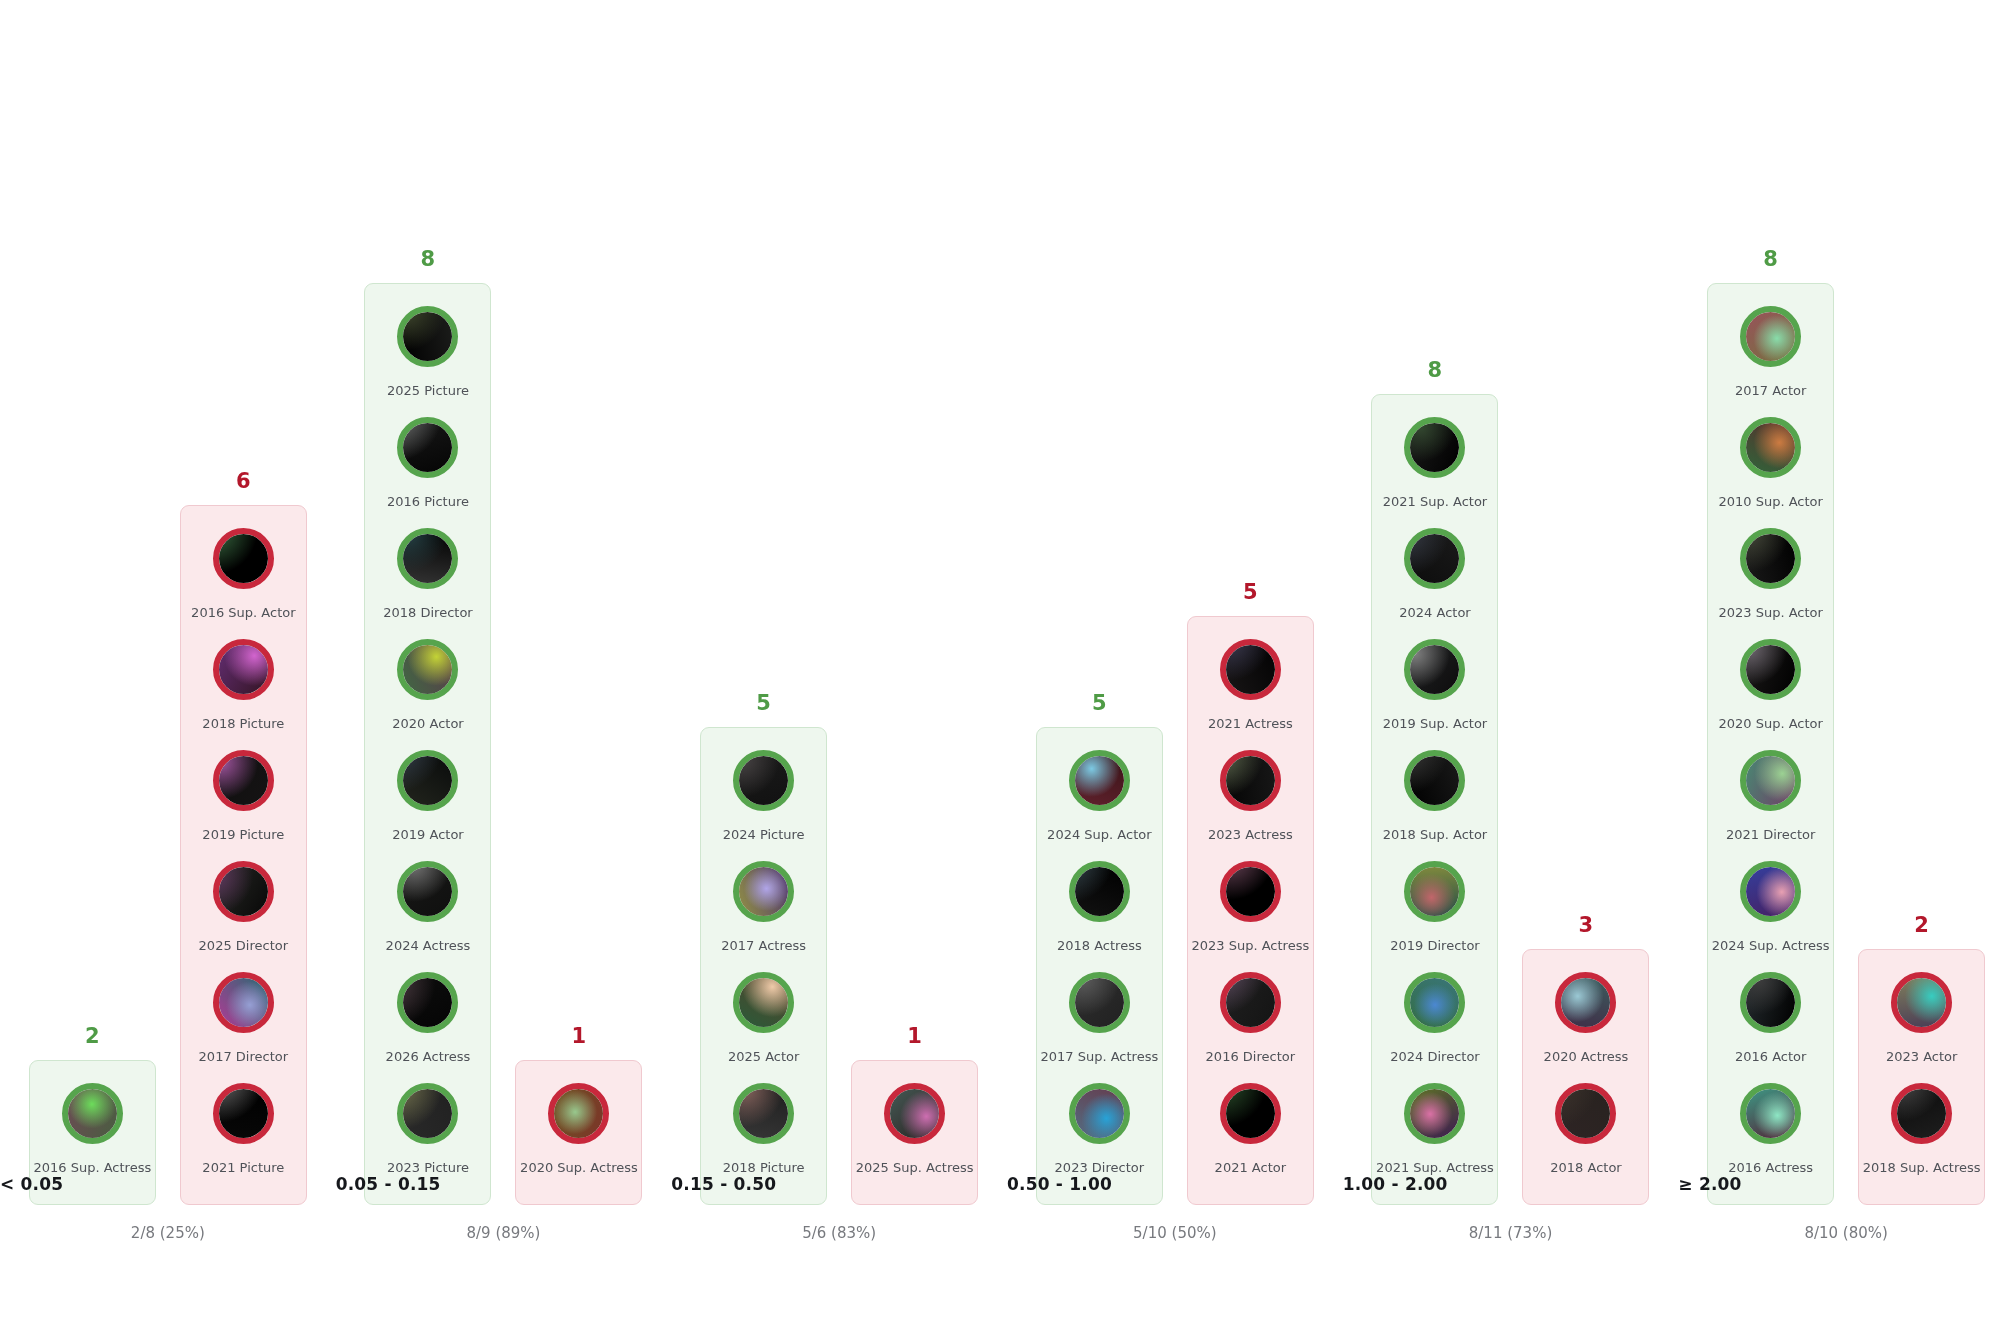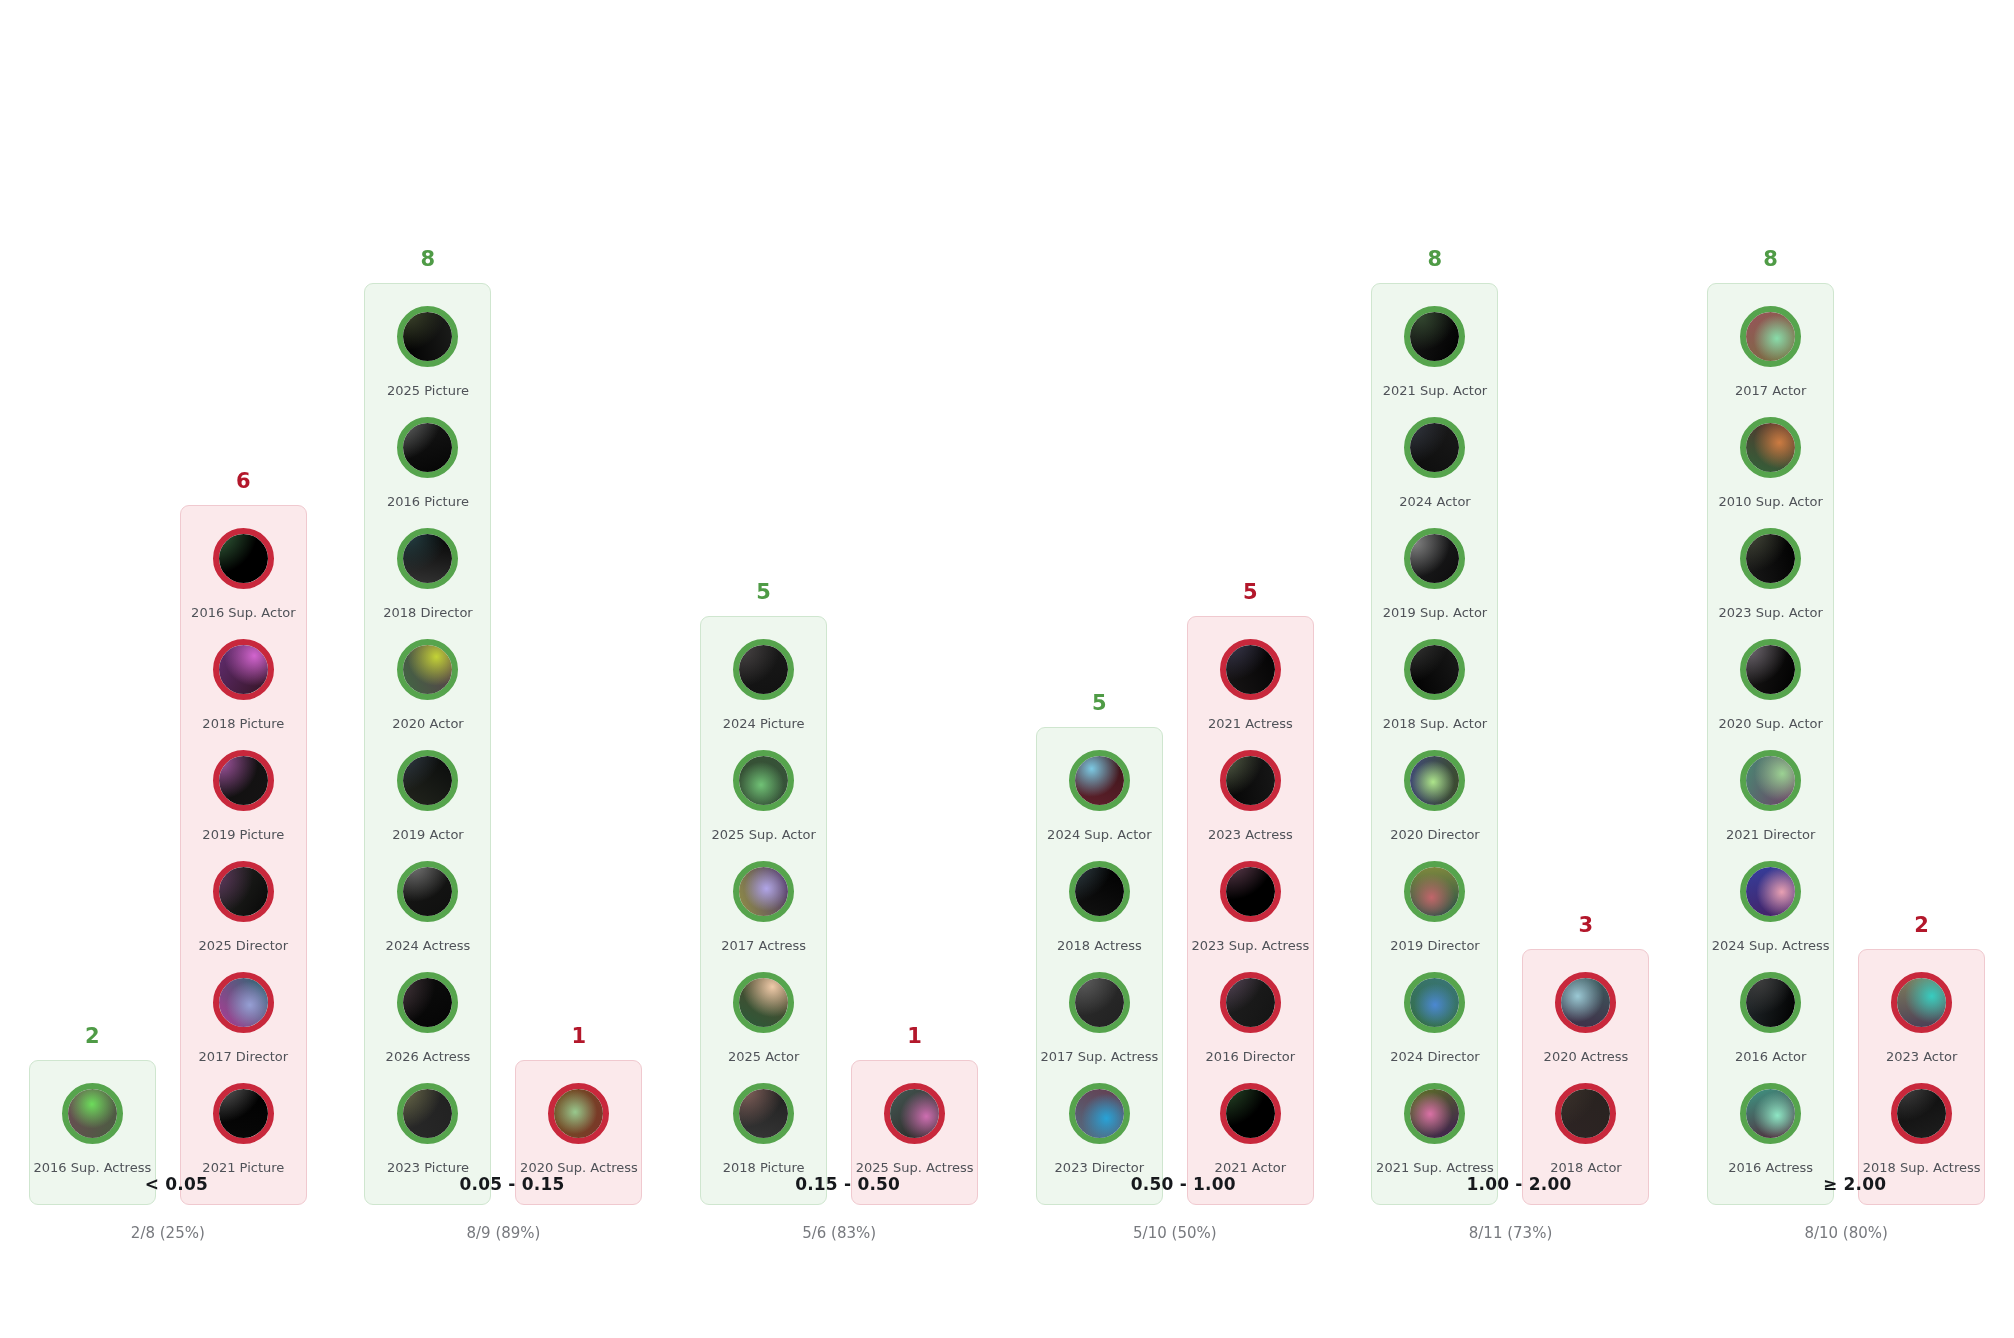--- a/index.html
+++ b/index.html
@@ -89,26 +89,25 @@
     white-space:nowrap;
     line-height:1.1;
     text-align:center;
   }
 
   
   .bin-label{
     position:absolute;
     left:0;right:0;
     top:1174px;
-    text-align:center;
+    text-align:left;
     font-size:17px;
     font-weight:bold;
     color:#16181c;
     letter-spacing:.2px;
-    padding-left:17px;
   }
   .bin-acc{
     position:absolute;
     left:0;right:0;
     top:1224px;
     text-align:center;
     font-size:15px;
     color:#77797e;
   }
 </style>
@@ -250,26 +249,20 @@
           <div class="group-count correct">5</div>
           <div class="group-box correct">
             <div class="cell correct">
               <div class="avatar">
                 <div class="thumb" style="background-image:radial-gradient(circle at 6% 8%, hsl(349,3%,27%) 0%, hsla(349,-15%,11%,0) 58%),linear-gradient(169deg, hsl(-221,-14%,10%) 0%, hsl(-194,-14%,7%) 100%);"></div>
               </div>
               <div class="cell-label">2024 Picture</div>
             </div>
             <div class="cell correct">
               <div class="avatar">
-                <div class="thumb" style="background-image:radial-gradient(circle at 45% 59%, hsl(124,40%,60%) 0%, hsla(124,22%,44%,0) 58%),linear-gradient(124deg, hsl(117,21%,26%) 0%, hsl(127,21%,27%) 100%);"></div>
-              </div>
-              <div class="cell-label">2025 Sup. Actor</div>
-            </div>
-            <div class="cell correct">
-              <div class="avatar">
                 <div class="thumb" style="background-image:radial-gradient(circle at 56% 44%, hsl(250,60%,78%) 0%, hsla(250,42%,62%,0) 58%),linear-gradient(70deg, hsl(59,36%,42%) 0%, hsl(266,36%,32%) 100%);"></div>
               </div>
               <div class="cell-label">2017 Actress</div>
             </div>
             <div class="cell correct">
               <div class="avatar">
                 <div class="thumb" style="background-image:radial-gradient(circle at 68% 18%, hsl(29,68%,80%) 0%, hsla(29,50%,64%,0) 58%),linear-gradient(29deg, hsl(140,37%,26%) 0%, hsl(32,37%,25%) 100%);"></div>
               </div>
               <div class="cell-label">2025 Actor</div>
             </div>
@@ -390,26 +383,20 @@
               <div class="cell-label">2019 Sup. Actor</div>
             </div>
             <div class="cell correct">
               <div class="avatar">
                 <div class="thumb" style="background-image:radial-gradient(circle at -14% -14%, hsl(68,1%,26%) 0%, hsla(68,-17%,10%,0) 58%),linear-gradient(68deg, hsl(-61,-4%,-3%) 0%, hsl(-231,-4%,10%) 100%);"></div>
               </div>
               <div class="cell-label">2018 Sup. Actor</div>
             </div>
             <div class="cell correct">
               <div class="avatar">
-                <div class="thumb" style="background-image:radial-gradient(circle at 47% 53%, hsl(97,63%,72%) 0%, hsla(97,45%,56%,0) 58%),linear-gradient(97deg, hsl(229,29%,36%) 0%, hsl(90,29%,23%) 100%);"></div>
-              </div>
-              <div class="cell-label">2020 Director</div>
-            </div>
-            <div class="cell correct">
-              <div class="avatar">
                 <div class="thumb" style="background-image:radial-gradient(circle at 44% 62%, hsl(357,43%,58%) 0%, hsla(357,25%,42%,0) 58%),linear-gradient(177deg, hsl(67,38%,39%) 0%, hsl(170,38%,22%) 100%);"></div>
               </div>
               <div class="cell-label">2019 Director</div>
             </div>
             <div class="cell correct">
               <div class="avatar">
                 <div class="thumb" style="background-image:radial-gradient(circle at 51% 55%, hsl(213,60%,56%) 0%, hsla(213,42%,40%,0) 58%),linear-gradient(33deg, hsl(139,36%,32%) 0%, hsl(184,36%,35%) 100%);"></div>
               </div>
               <div class="cell-label">2024 Director</div>
             </div>

